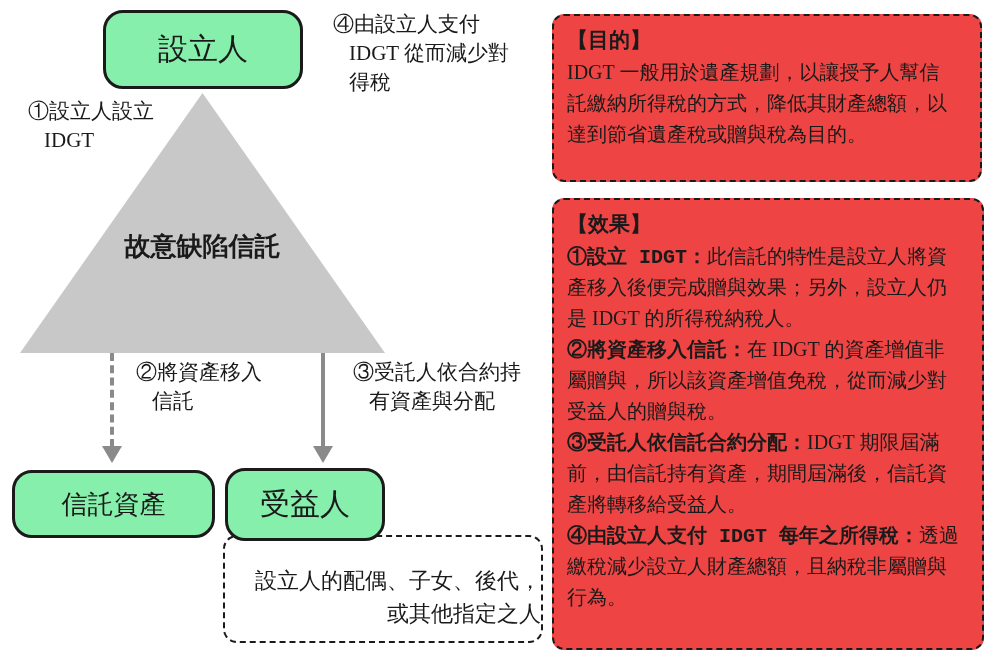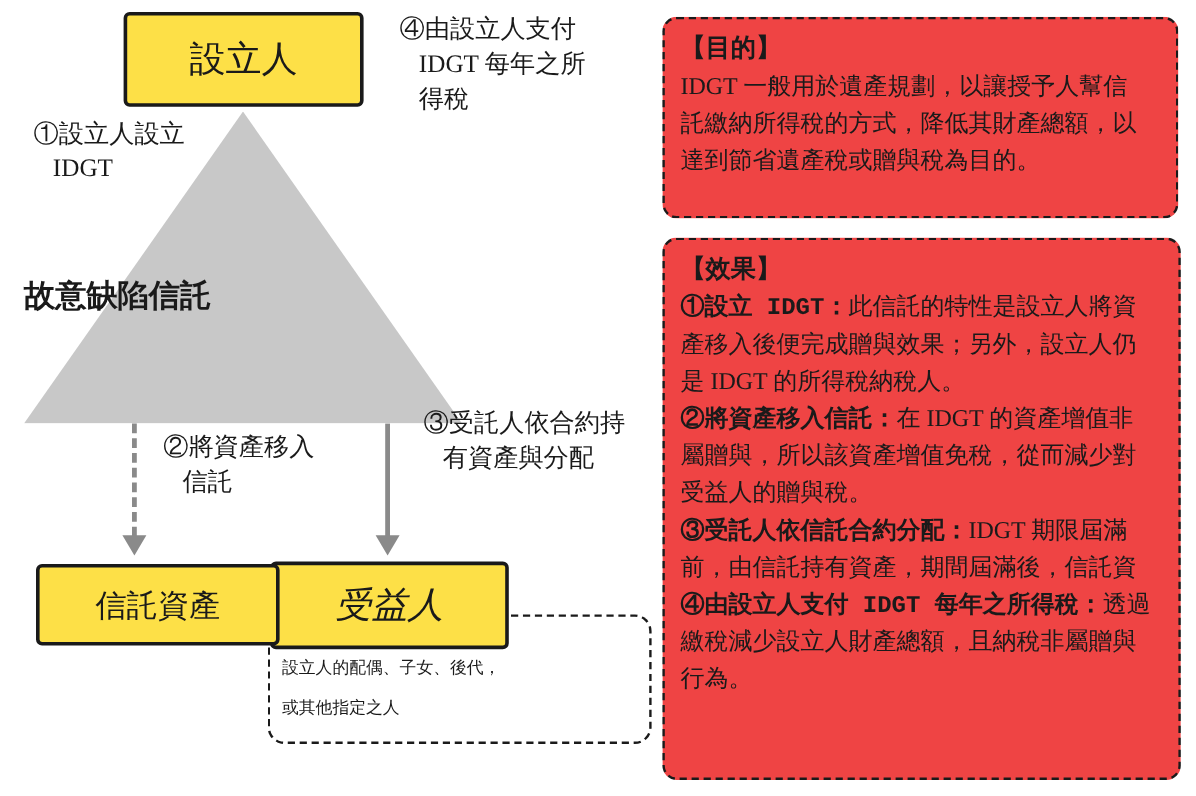--- a/index.html
+++ b/index.html
@@ -3,61 +3,62 @@
 <meta charset="utf-8">
 <style>
   html,body{margin:0;padding:0;background:#ffffff;}
   .canvas{
     position:relative;width:997px;height:663px;background:#ffffff;
     font-family:"Liberation Serif","DejaVu Serif",serif;
     color:#1a1a1a;overflow:hidden;
   }
   
   .node-box{
-    position:absolute;background:#fde047;border:3px solid #1a1a1a;
-    border-radius:5px;display:flex;flex-direction:column;
+    position:absolute;background:#86efac;border:3px solid #1a1a1a;
+    border-radius:20px;display:flex;flex-direction:column;
     align-items:center;justify-content:center;text-align:center;
     box-sizing:border-box;
   }
   .grantor-box{left:103px;top:10px;width:200px;height:79px;font-size:30px;z-index:3;}
-  .trust-assets-box{left:30px;top:470px;width:203px;height:68px;font-size:26px;line-height:31px;z-index:3;}
-  .beneficiary-box{left:225px;top:468px;width:199px;height:73px;font-size:30px;z-index:2;font-style:italic;}
+  .trust-assets-box{left:12px;top:470px;width:203px;height:68px;font-size:26px;line-height:31px;z-index:3;}
+  .beneficiary-box{left:225px;top:468px;width:160px;height:73px;font-size:30px;z-index:2;}
   .beneficiary-note{
-    position:absolute;left:223px;top:512px;width:320px;height:108px;
+    position:absolute;left:223px;top:535px;width:320px;height:108px;
     border:2px dashed #1a1a1a;border-radius:14px;box-sizing:border-box;
-    z-index:1;font-size:14px;line-height:33px;padding:27px 0 0 10px;
+    z-index:1;font-size:22px;line-height:33px;padding:27px 0 0 10px;
     white-space:nowrap;
+    text-align:right;
   }
   
   .triangle{
     position:absolute;left:20px;top:93px;width:365px;height:260px;
     background:#c8c8c8;
     clip-path:polygon(50% 0,0 100%,100% 100%);
   }
   .triangle-label{
-    position:absolute;left:20px;top:230px;width:365px;text-align:left;
+    position:absolute;left:20px;top:230px;width:365px;text-align:center;
     font-weight:bold;font-size:26px;line-height:34px;z-index:2;
   }
   
   .arrow-line{position:absolute;top:353px;height:94px;width:0;}
   .arrow-dashed{left:110px;border-left:4px dashed #8a8a8a;}
   .arrow-solid{left:321px;border-left:4px solid #8a8a8a;}
   .arrow-head{
     position:absolute;top:446px;width:0;height:0;
     border-left:10px solid transparent;border-right:10px solid transparent;
     border-top:17px solid #8a8a8a;
   }
   .arrow-head-left{left:102px;}
   .arrow-head-right{left:313px;}
   
   .step-label{position:absolute;font-size:21px;line-height:29px;white-space:nowrap;}
   .step-label .ind{padding-left:16px;display:block;}
   .step1{left:28px;top:97px;}
   .step2{left:136px;top:358px;}
-  .step3{left:353px;top:338px;}
+  .step3{left:353px;top:358px;}
   .step4{left:333px;top:10px;}
   
   .panel{
     position:absolute;border:2px dashed #1a1a1a;border-radius:12px;
     box-sizing:border-box;padding:8px 13px 0 13px;background:#ef4444;
     font-size:20px;
   }
   .purpose-panel{left:552px;top:14px;width:430px;height:168px;}
   .effects-panel{left:552px;top:198px;width:432px;height:452px;}
   .panel-title{font-weight:bold;font-size:21px;height:33px;line-height:33px;}
@@ -90,21 +91,21 @@
   <div class="step-label step2">
     <span>②將資產移入</span>
     <span class="ind">信託</span>
   </div>
   <div class="step-label step3">
     <span>③受託人依合約持</span>
     <span class="ind">有資產與分配</span>
   </div>
   <div class="step-label step4">
     <span>④由設立人支付</span>
-    <span class="ind">IDGT 每年之所</span>
+    <span class="ind">IDGT 從而減少對</span>
     <span class="ind">得稅</span>
   </div>
 
   <div class="beneficiary-note">
     <div>設立人的配偶、子女、後代，</div>
     <div>或其他指定之人</div>
   </div>
 
   <div class="node-box trust-assets-box">
     <div>信託資產</div>
@@ -127,19 +128,20 @@
     <div class="pline"><b>①設立 IDGT：</b><span>此信託的特性是設立人將資</span></div>
     <div class="pline"><span>產移入後便完成贈與效果；另外，設立人仍</span></div>
     <div class="pline"><span>是 IDGT 的所得稅納稅人。</span></div>
 
     <div class="pline"><b>②將資產移入信託：</b><span>在 IDGT 的資產增值非</span></div>
     <div class="pline"><span>屬贈與，所以該資產增值免稅，從而減少對</span></div>
     <div class="pline"><span>受益人的贈與稅。</span></div>
 
     <div class="pline"><b>③受託人依信託合約分配：</b><span>IDGT 期限屆滿</span></div>
     <div class="pline"><span>前，由信託持有資產，期間屆滿後，信託資</span></div>
+    <div class="pline"><span>產將轉移給受益人。</span></div>
 
     <div class="pline"><b>④由設立人支付 IDGT 每年之所得稅：</b><span>透過</span></div>
     <div class="pline"><span>繳稅減少設立人財產總額，且納稅非屬贈與</span></div>
     <div class="pline"><span>行為。</span></div>
   </div>
 
 </div>
 
 </body></html>

